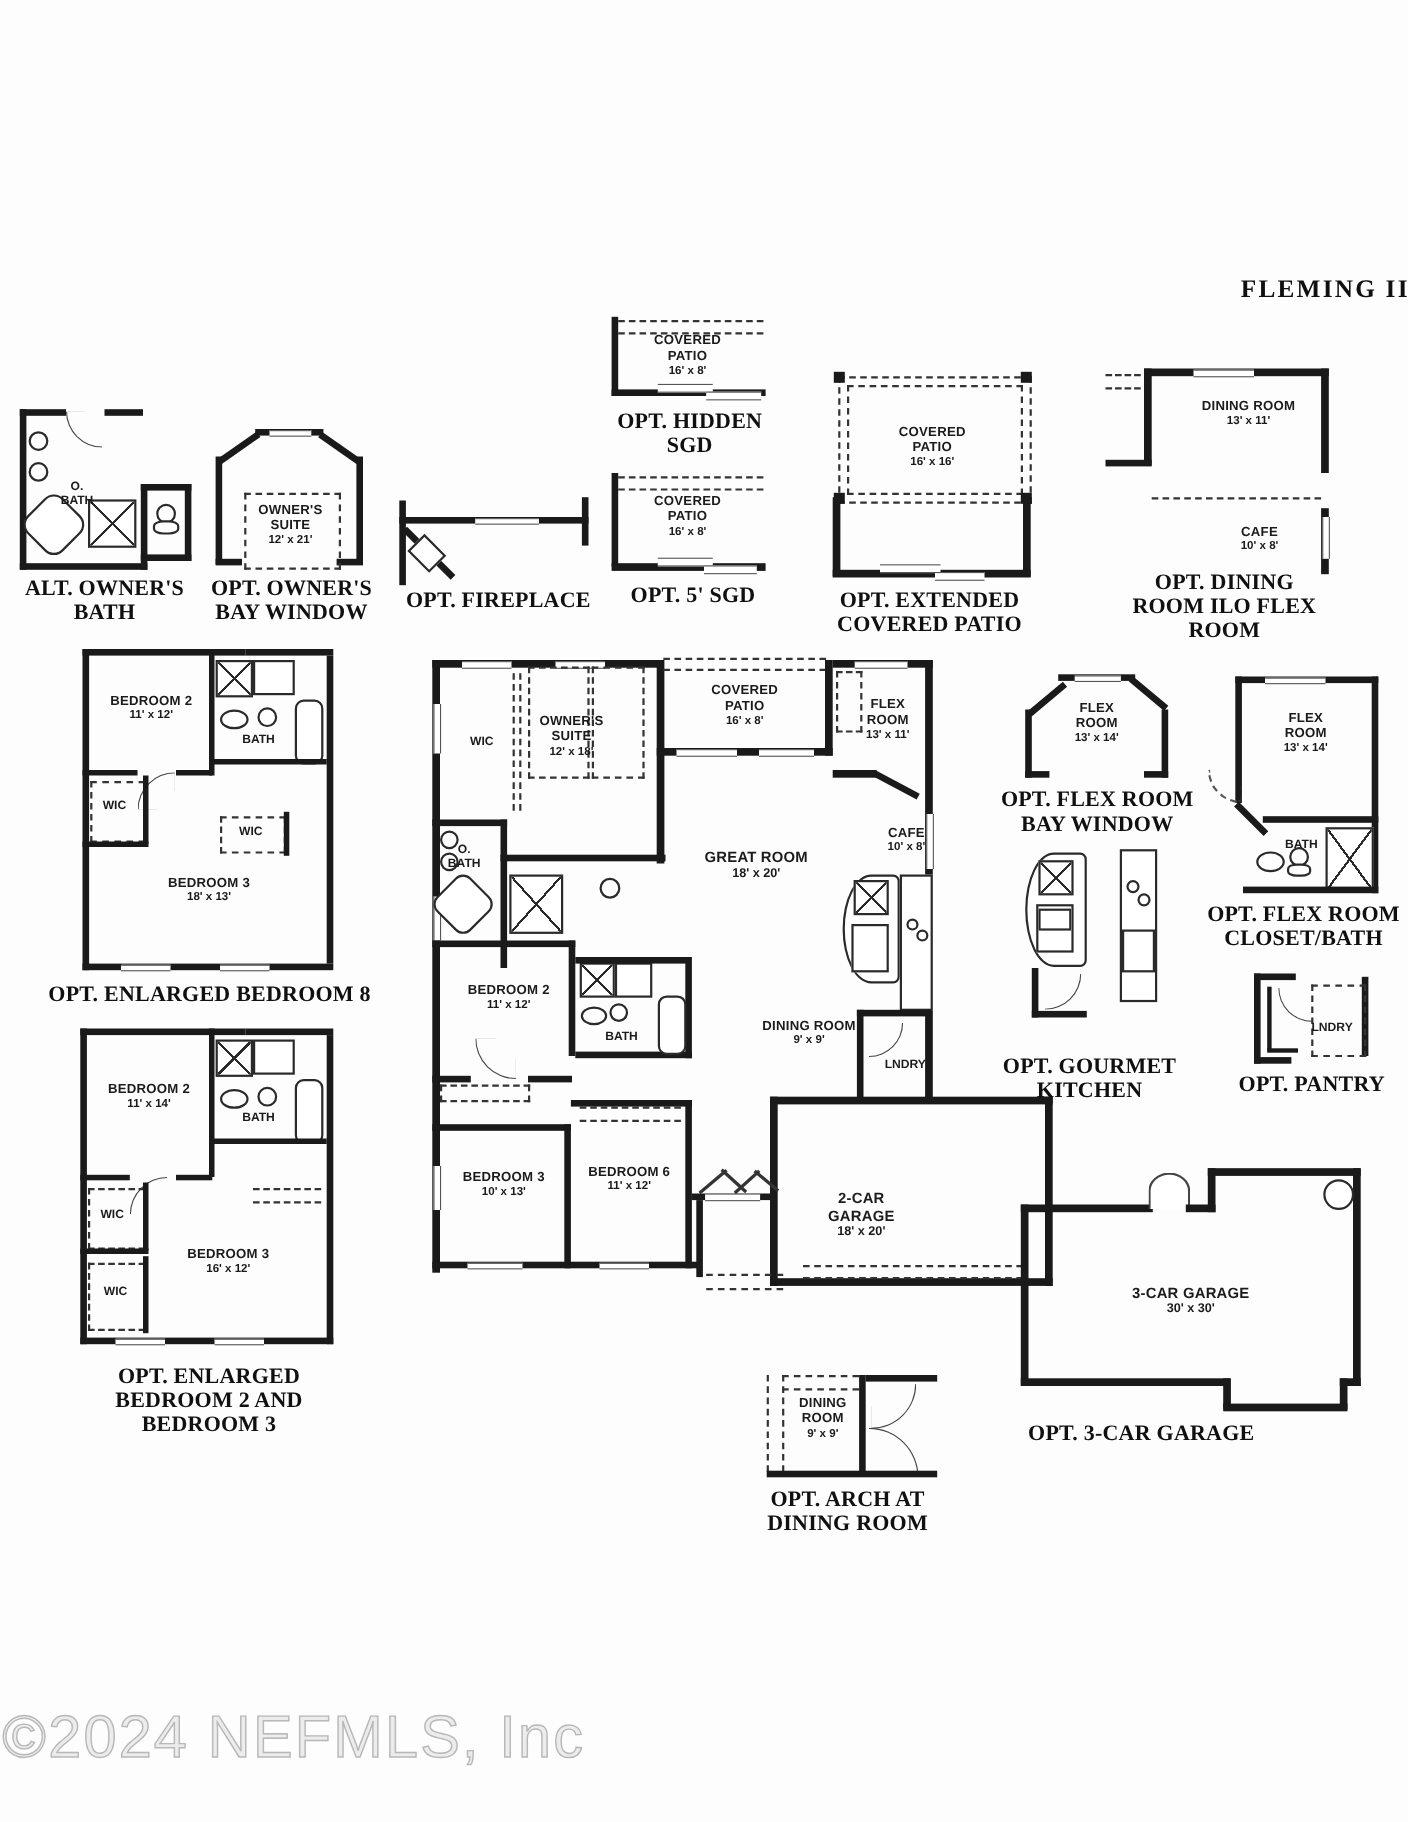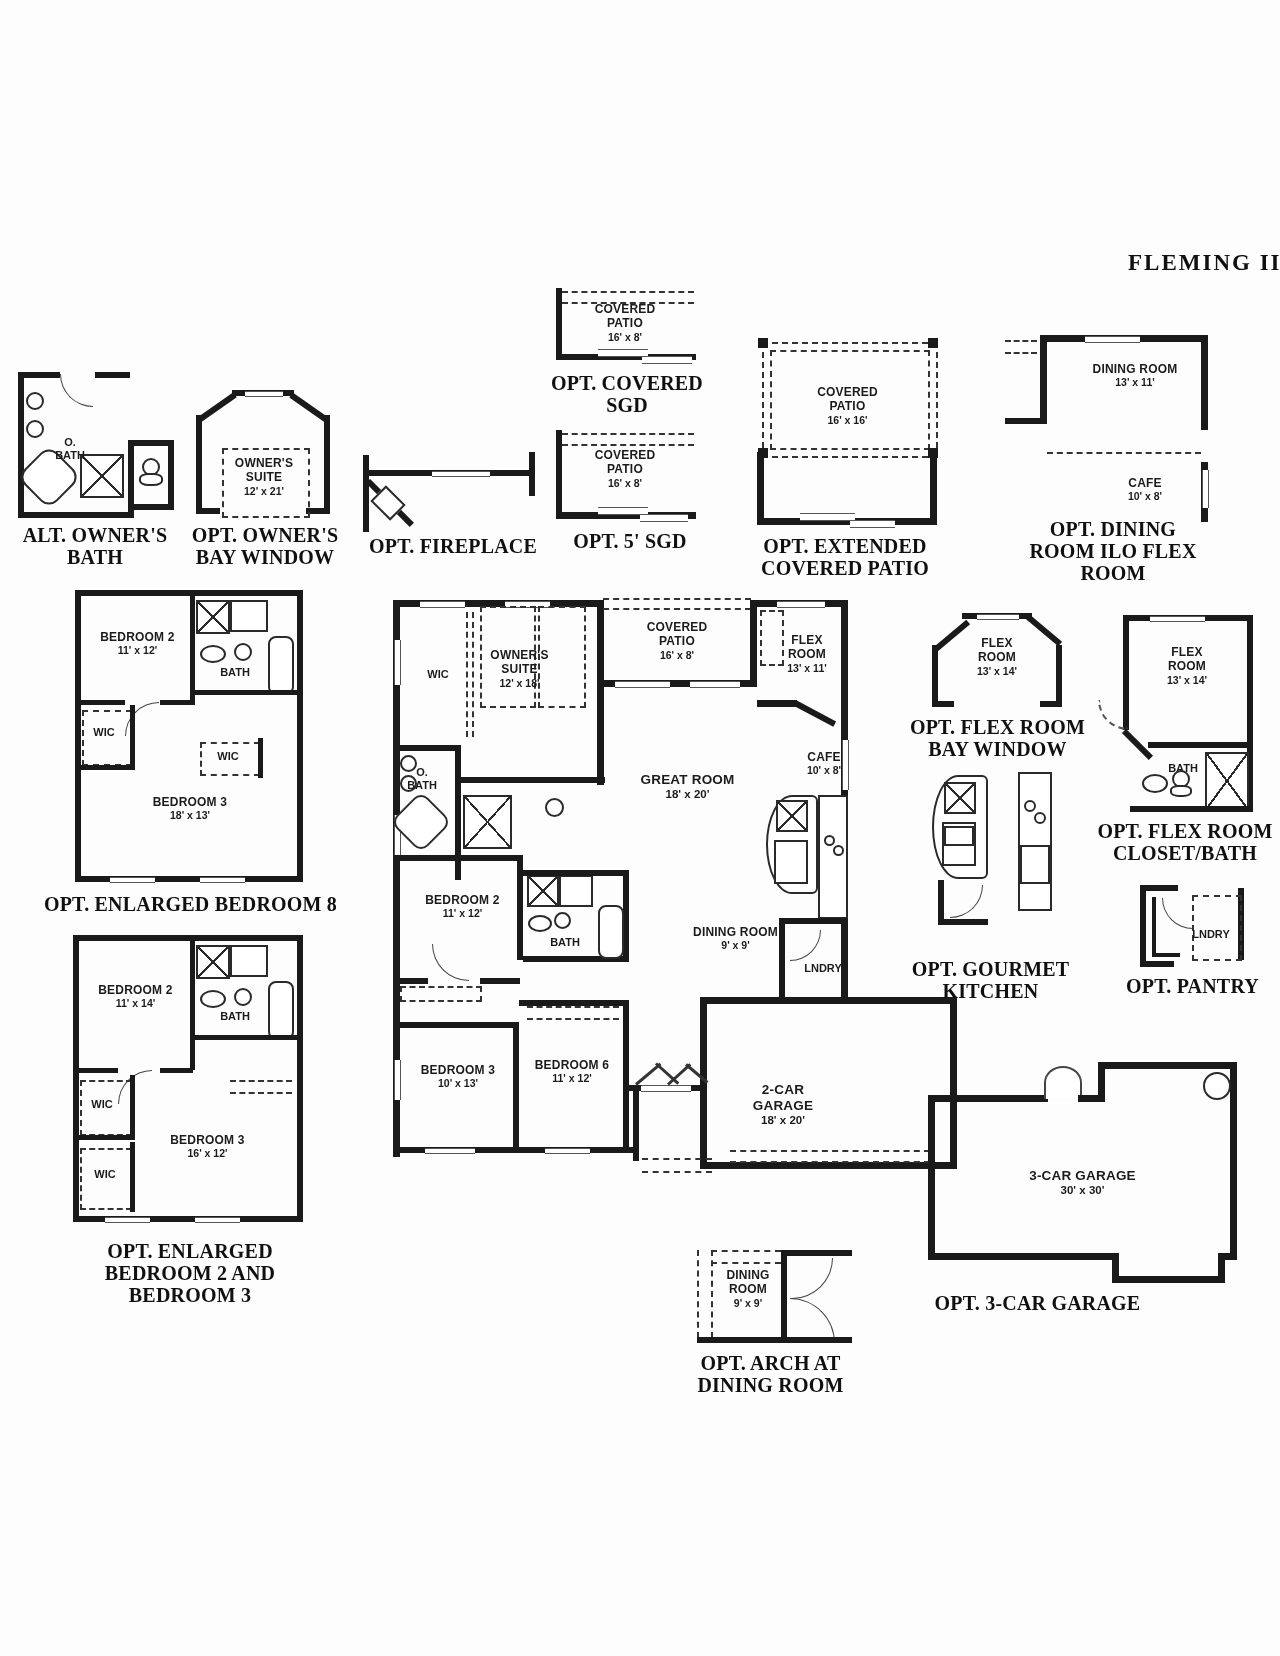--- a/index.html
+++ b/index.html
@@ -96,21 +96,21 @@
   <div>
     <div class="wall" style="left:556px;top:288px;width:6px;height:72px"></div>
     <div class="dash2h" style="left:562px;top:291px;width:132px;height:9px"></div>
     <div class="wall" style="left:556px;top:354px;width:140px;height:6px"></div>
     <div class="win-h" style="left:598px;top:349px;width:50px;height:6px"></div>
     <div class="win-h" style="left:642px;top:356px;width:50px;height:6px"></div>
     <div class="rl" style="left:585px;top:302px;width:80px">
       <span class="nm">COVERED PATIO</span>
       <span class="dm">16' x 8'</span>
     </div>
-    <div class="ol" style="left:542px;top:372px;width:170px">OPT. COVERED SGD</div>
+    <div class="ol" style="left:542px;top:372px;width:170px">OPT. HIDDEN SGD</div>
   </div>
 
   <div>
     <div class="wall" style="left:556px;top:430px;width:6px;height:85px"></div>
     <div class="dash2h" style="left:562px;top:433px;width:132px;height:9px"></div>
     <div class="wall" style="left:556px;top:512px;width:140px;height:7px"></div>
     <div class="win-h" style="left:598px;top:507px;width:50px;height:6px"></div>
     <div class="win-h" style="left:640px;top:514px;width:48px;height:6px"></div>
     <div class="rl" style="left:585px;top:448px;width:80px">
       <span class="nm">COVERED PATIO</span>
@@ -452,14 +452,15 @@
     <div class="wall" style="left:1218px;top:1253px;width:7px;height:28px"></div>
     <div class="wall" style="left:1112px;top:1276px;width:113px;height:7px"></div>
     <div class="wall" style="left:1218px;top:1253px;width:19px;height:7px"></div>
     <div class="rl big" style="left:1025px;top:1168px;width:115px">
       <span class="nm">3-CAR GARAGE</span>
       <span class="dm">30' x 30'</span>
     </div>
     <div class="ol" style="left:930px;top:1292px;width:215px">OPT. 3-CAR GARAGE</div>
   </div>
 
+  <div class="wm" style="left:2px;top:1548px;">©2024 NEFMLS, Inc</div>
 
 </div>
 
 </body></html>

